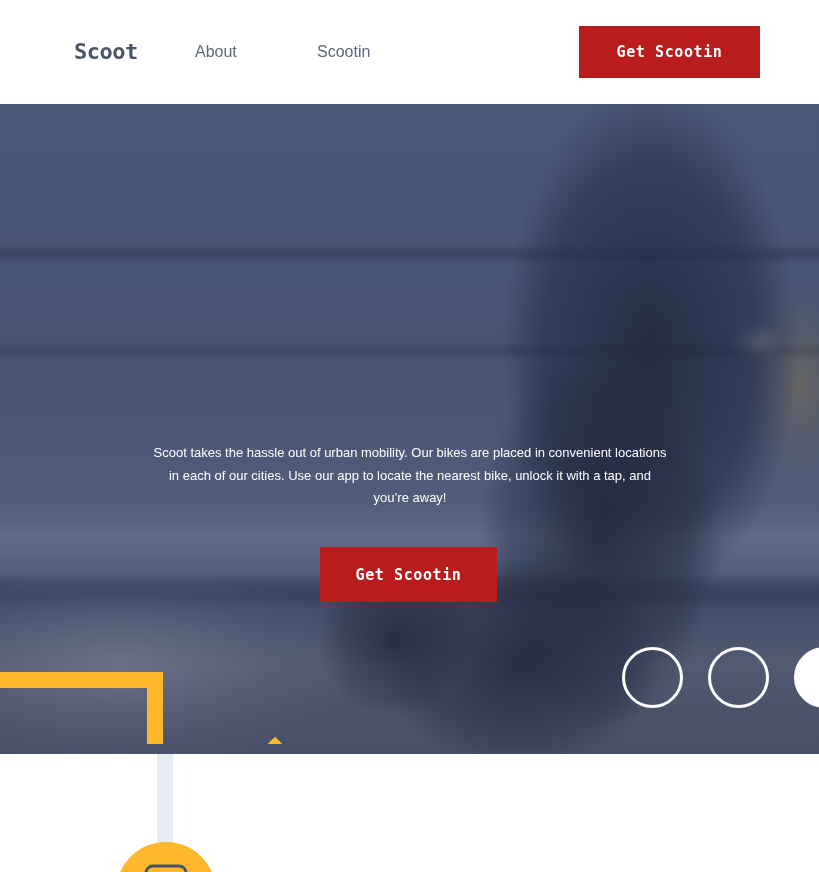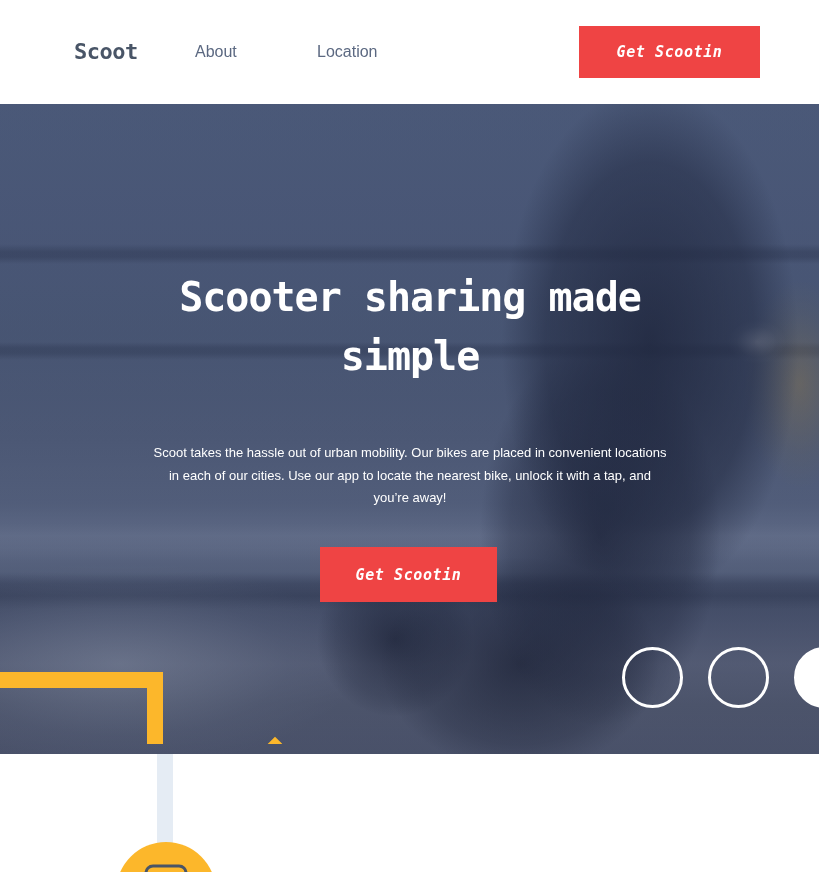--- a/index.html
+++ b/index.html
@@ -58,29 +58,28 @@
     cursor: pointer;
   }
   .nav-link.nl0 { width: 122px; }
   .nav-link.nl1 { width: 131px; }
   .nav-link.nl2 { width: 90px; }
 
   .btn {
     display: inline-flex;
     align-items: center;
     justify-content: center;
-    background: #ef4444;
+    background: #b91c1c;
     color: #ffffff;
     font-family: "DejaVu Sans Mono", "Liberation Mono", monospace;
     font-weight: bold;
     border: none;
     cursor: pointer;
     letter-spacing: 0.6px;
     white-space: nowrap;
-    font-style: italic;
   }
 
   .header-btn {
     position: absolute;
     left: 579px;
     top: 26px;
     width: 181px;
     height: 52px;
     font-size: 15px;
   }
@@ -263,34 +262,33 @@
 </style>
 </head>
 <body>
 
 <header class="header">
 
   <div class="logo">Scoot</div>
 
   <nav class="nav-links">
     <a class="nav-link nl0" href="#">About</a>
-    <a class="nav-link nl2" href="#">Location</a>
+    <a class="nav-link nl2" href="#">Scootin</a>
   </nav>
 
   <button class="btn header-btn">Get Scootin</button>
 </header>
 
 <section class="hero">
 
   <div class="hero-photo"></div>
   <div class="hero-overlay"></div>
 
   <div class="hero-content">
 
-    <h1 class="hero-title">Scooter sharing made simple</h1>
 
     <p class="hero-text">Scoot takes the hassle out of urban mobility. Our bikes are placed in convenient locations in each of our cities. Use our app to locate the nearest bike, unlock it with a tap, and you’re away!</p>
 
     <button class="btn hero-btn">Get Scootin</button>
   </div>
 
   <svg class="arrow-svg" viewBox="0 0 340 200">
     <path d="M0 136 L165 136 L165 248 L300 248" fill="none" stroke="#FCB72B" stroke-width="16" stroke-linecap="square" stroke-linejoin="miter"></path>
     <path d="M285 204 L328 247 L285 290" fill="none" stroke="#FCB72B" stroke-width="16" stroke-linecap="square" stroke-linejoin="miter"></path>
   </svg>

